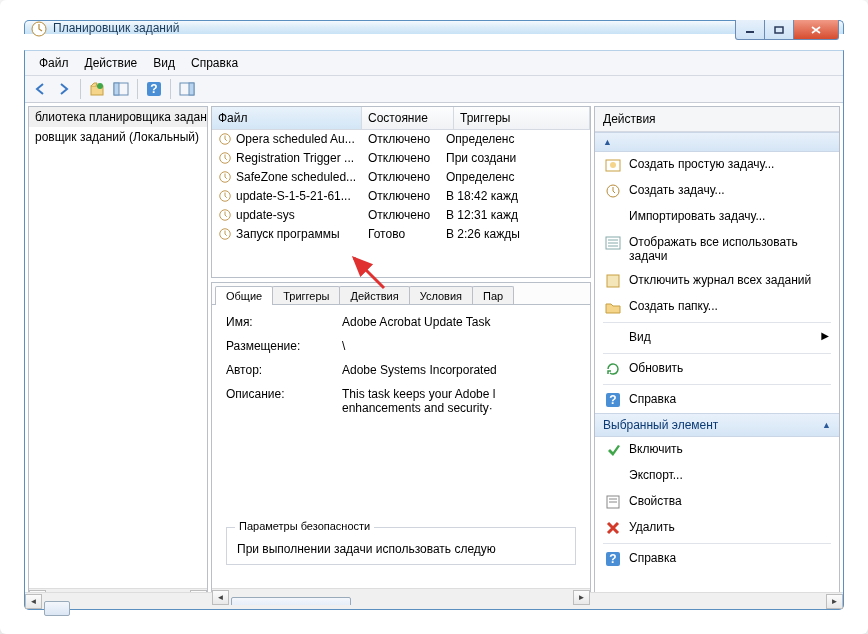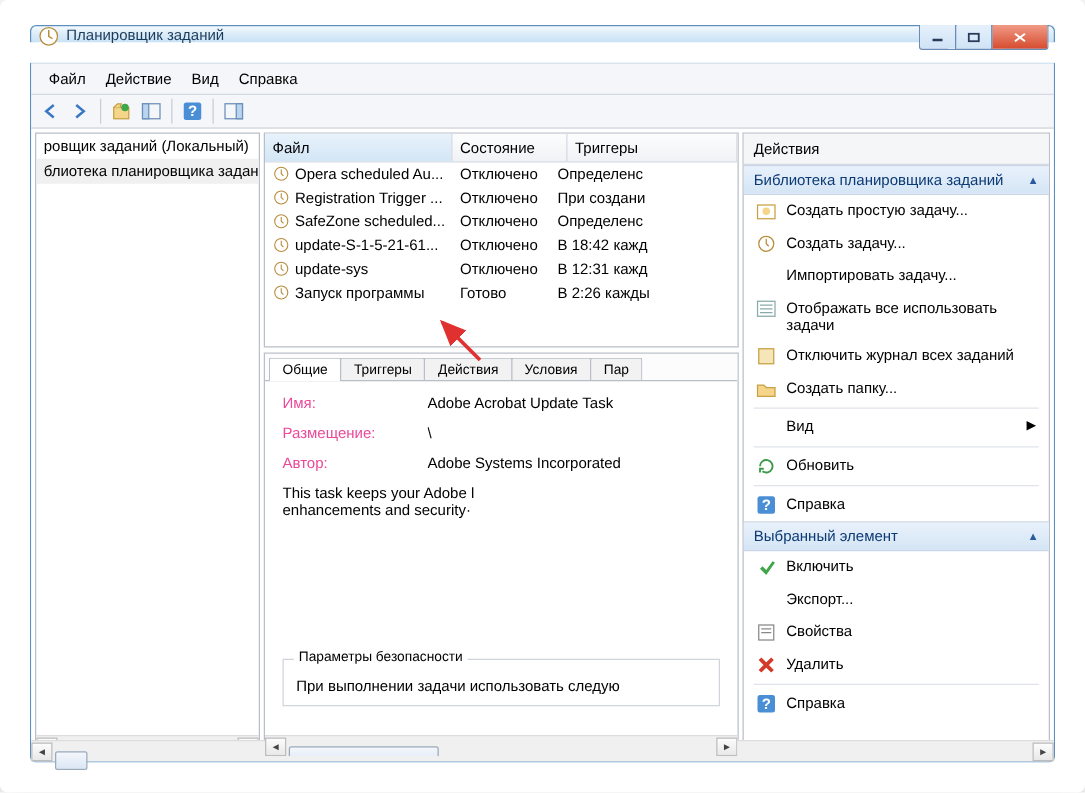--- a/index.html
+++ b/index.html
@@ -54,21 +54,21 @@
 .cell.c1{width:150px;} .cell.c2{width:78px;} .cell.c3{flex:1;}
 .clock-ic { width:14px; height:14px; flex-shrink:0; }
 
 
 .details { border:1px solid #b9bfc8; background:#fff; margin-top:4px; flex:1; display:flex; flex-direction:column; min-height:0; overflow:hidden; }
 .tabs { display:flex; padding:3px 3px 0 3px; background:#fcfcfc; }
 .tab { padding:3px 10px; border:1px solid #b9bfc8; border-bottom:none; margin-right:-1px; background:#f2f2f2; font-size:11px; border-radius:2px 2px 0 0; }
 .tab.active { background:#fff; position:relative; z-index:1; }
 .tab-body { border-top:1px solid #b9bfc8; margin-top:-1px; padding:10px 14px; flex:1; position:relative; overflow:hidden; }
 .field-row { display:flex; margin-bottom:10px; }
-.field-row .lbl { width:116px; color:#ec4899; }
+.field-row .lbl { width:116px; color:#000000; }
 .field-row .val { flex:1; white-space:nowrap; overflow:hidden; }
 .groupbox { position:absolute; left:14px; right:14px; bottom:40px; border:1px solid #d0d4dc; padding:14px 10px 8px; }
 .groupbox .legend { position:absolute; top:-8px; left:8px; background:#fff; padding:0 4px; font-size:11px; }
 
 
 .actions-pane { width:246px; border:1px solid #b9bfc8; margin:3px 3px 3px 0; background:#fff; display:flex; flex-direction:column; }
 .actions-title { background:#f4f6f8; padding:5px 8px; font-weight:400; border-bottom:1px solid #d4d9e2; }
 .section-head { background:linear-gradient(#e8f1fb,#d5e5f5); padding:4px 8px; color:#0b3a74; border-top:1px solid #cad6e5; border-bottom:1px solid #cad6e5; display:flex; justify-content:space-between; align-items:center; }
 .section-head .tri { font-size:9px; color:#2a5a9a; }
 .action-item { display:flex; align-items:flex-start; gap:8px; padding:5px 10px; }
@@ -156,22 +156,22 @@
           <svg width="16" height="16">
             <rect x="1" y="2" width="14" height="12" fill="none" stroke="#6a8fb8"></rect>
             <rect x="10" y="2" width="5" height="12" fill="#b8d4ee" stroke="#6a8fb8"></rect>
           </svg>
         </div>
     </div>
 
     <div class="main">
 
       <div class="tree-pane">
+        <div class="row sel">блиотека планировщика задан</div>
         <div class="row">ровщик заданий (Локальный)</div>
-        <div class="row sel">блиотека планировщика задан</div>
         <div class="hscroll">
           <div class="arrow">◄</div>
           <div class="track">
               <div class="thumb"></div>
             </div>
           <div class="arrow">►</div>
         </div>
       </div>
 
       <div class="center-pane">
@@ -273,20 +273,21 @@
               </div>
             <div class="field-row">
                 <div class="lbl">Размещение:</div>
                 <div class="val">\</div>
               </div>
             <div class="field-row">
                 <div class="lbl">Автор:</div>
                 <div class="val">Adobe Systems Incorporated</div>
               </div>
             <div class="field-row">
+                <div class="lbl">Описание:</div>
                 <div class="val" style="white-space:pre-line">This task keeps your Adobe l
 enhancements and security·</div>
               </div>
             <div class="groupbox">
               <div class="legend">Параметры безопасности</div>
               <div>При выполнении задачи использовать следую</div>
             </div>
             <div class="hscroll" style="position:absolute;">
               <div class="arrow">◄</div>
               <div class="track">
@@ -294,21 +295,20 @@
                 </div>
               <div class="arrow">►</div>
             </div>
           </div>
         </div>
       </div>
 
       <div class="actions-pane">
         <div class="actions-title">Действия</div>
         <div class="section-head">
-            <span>Библиотека планировщика заданий</span>
             <span class="tri">▲</span>
           </div>
         <div class="action-item">
             <span class="ic">
               <svg width="16" height="16">
                 <rect x="1" y="3" width="14" height="11" fill="#fff" stroke="#c7a042"></rect>
                 <circle cx="8" cy="8" r="3" fill="#f4d58a"></circle>
               </svg>
             </span>
             <span>Создать простую задачу...</span>

